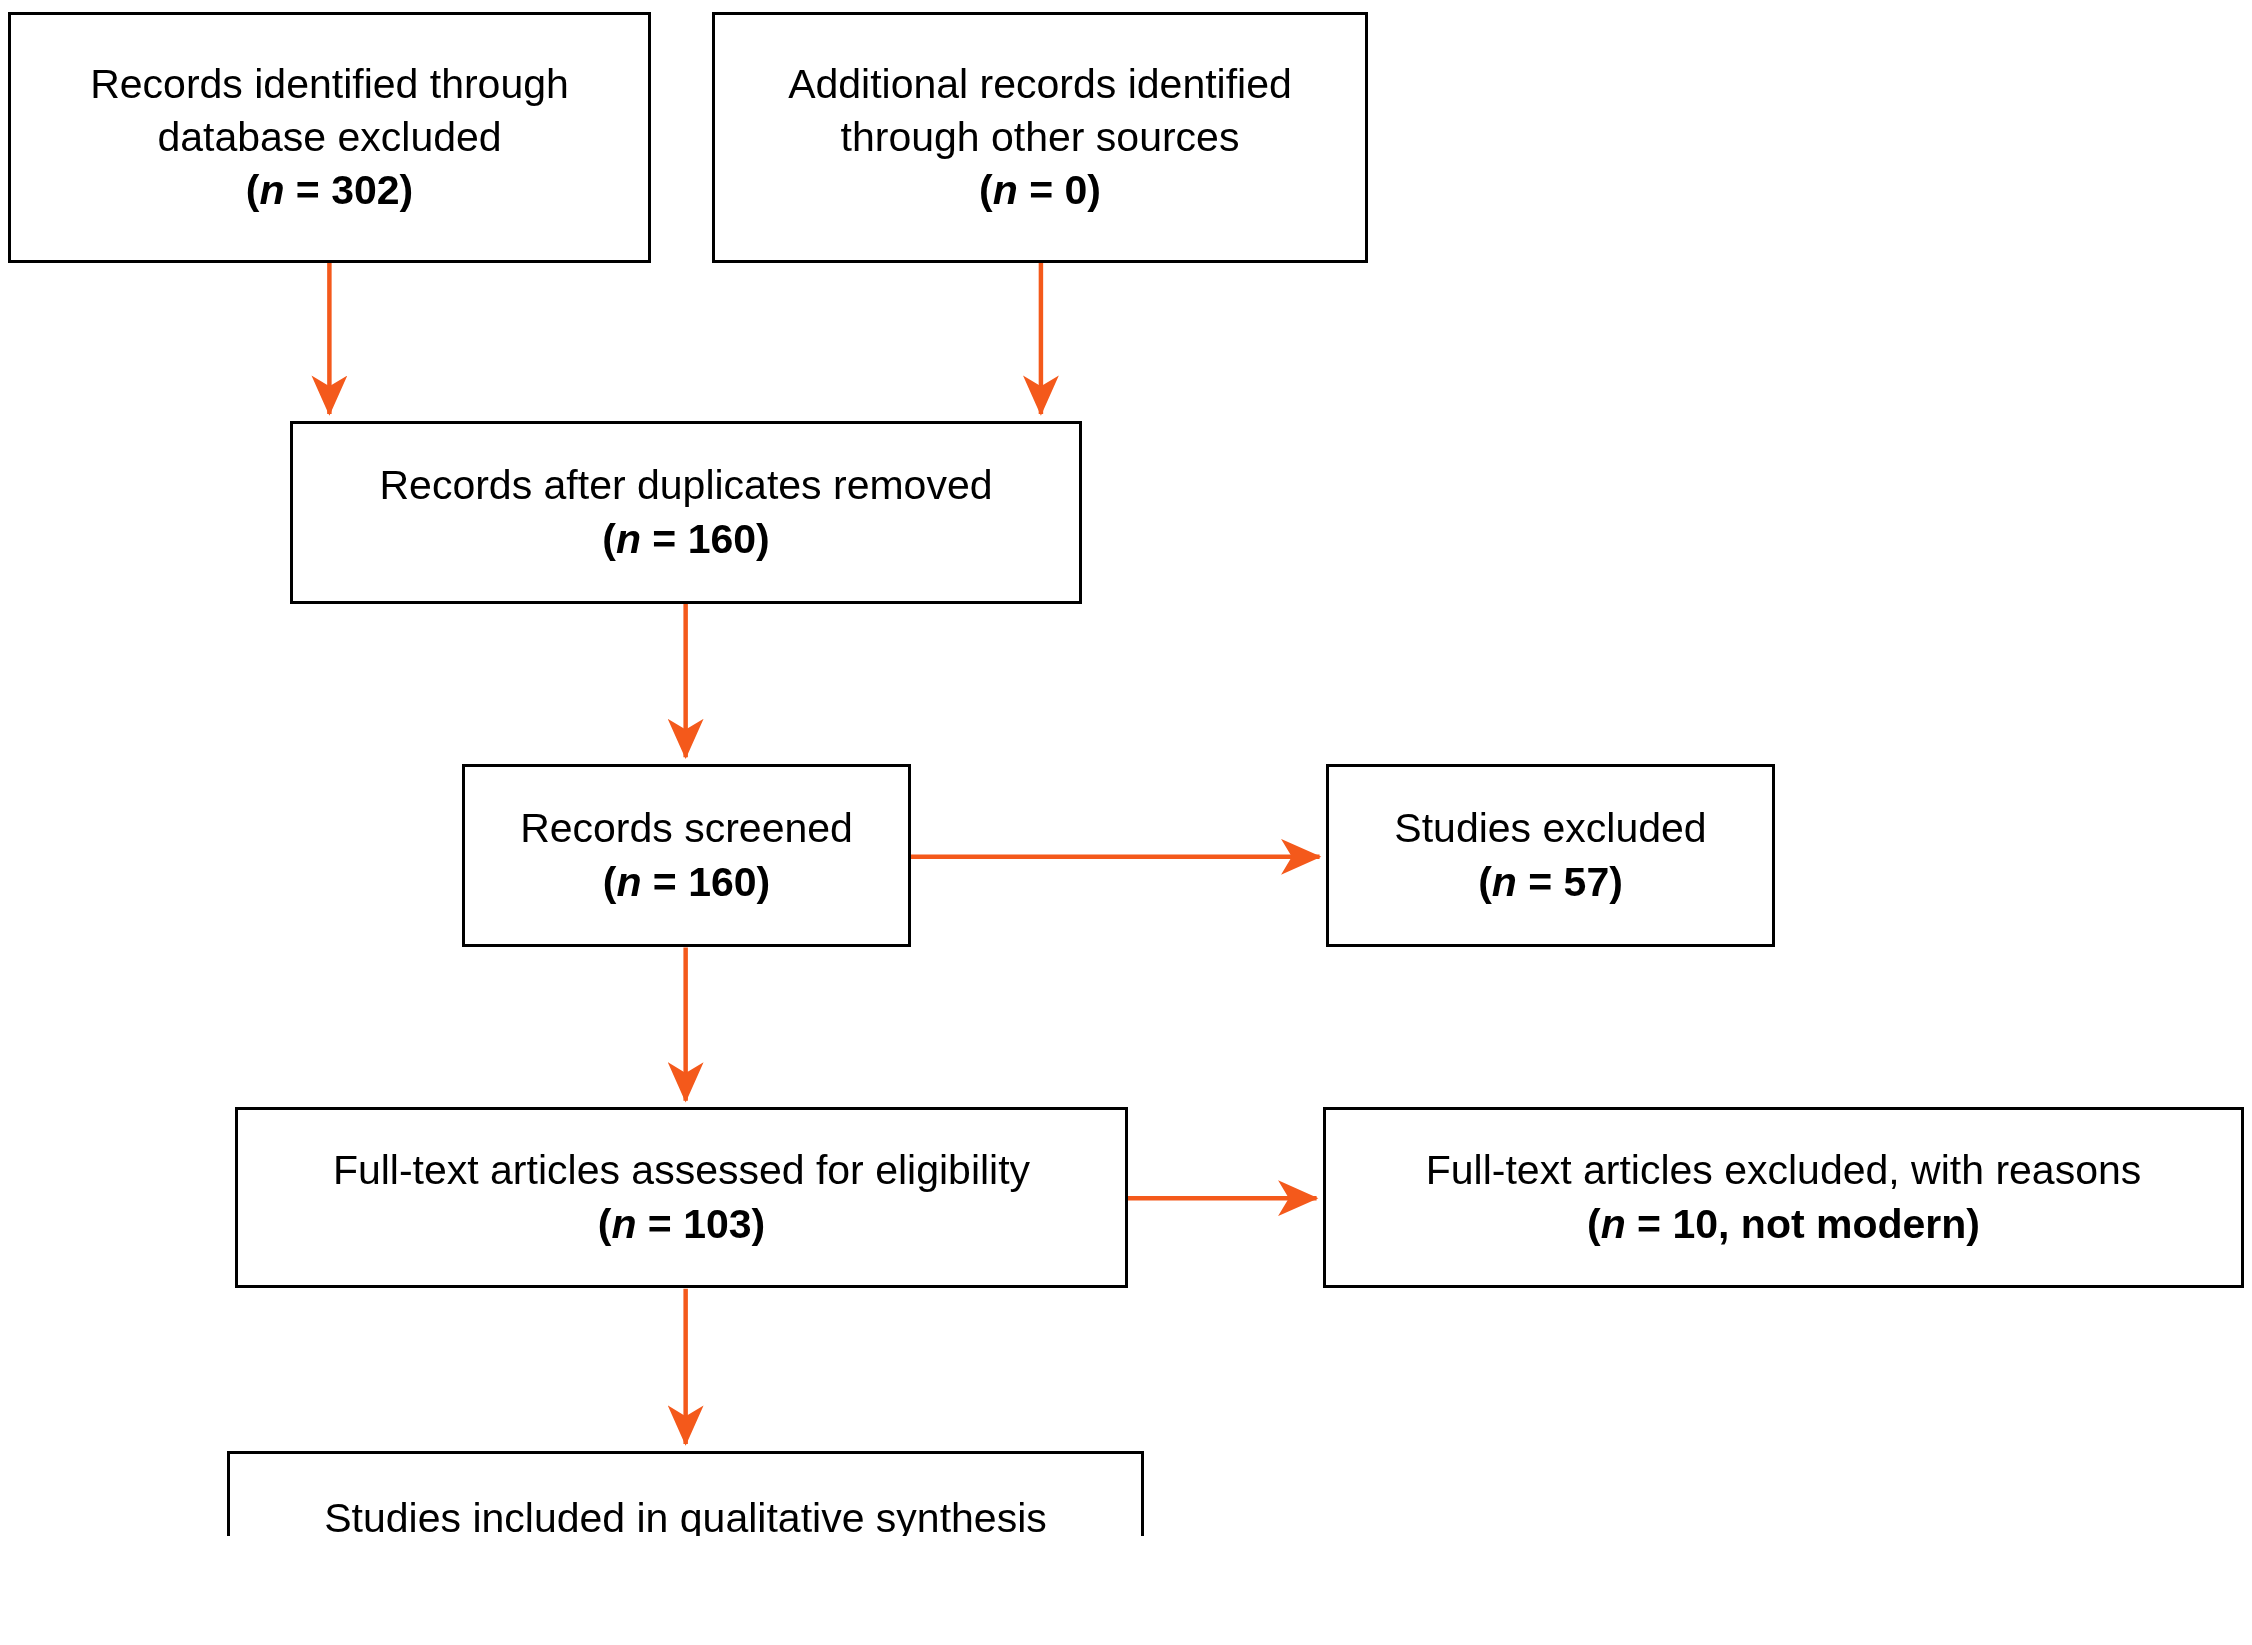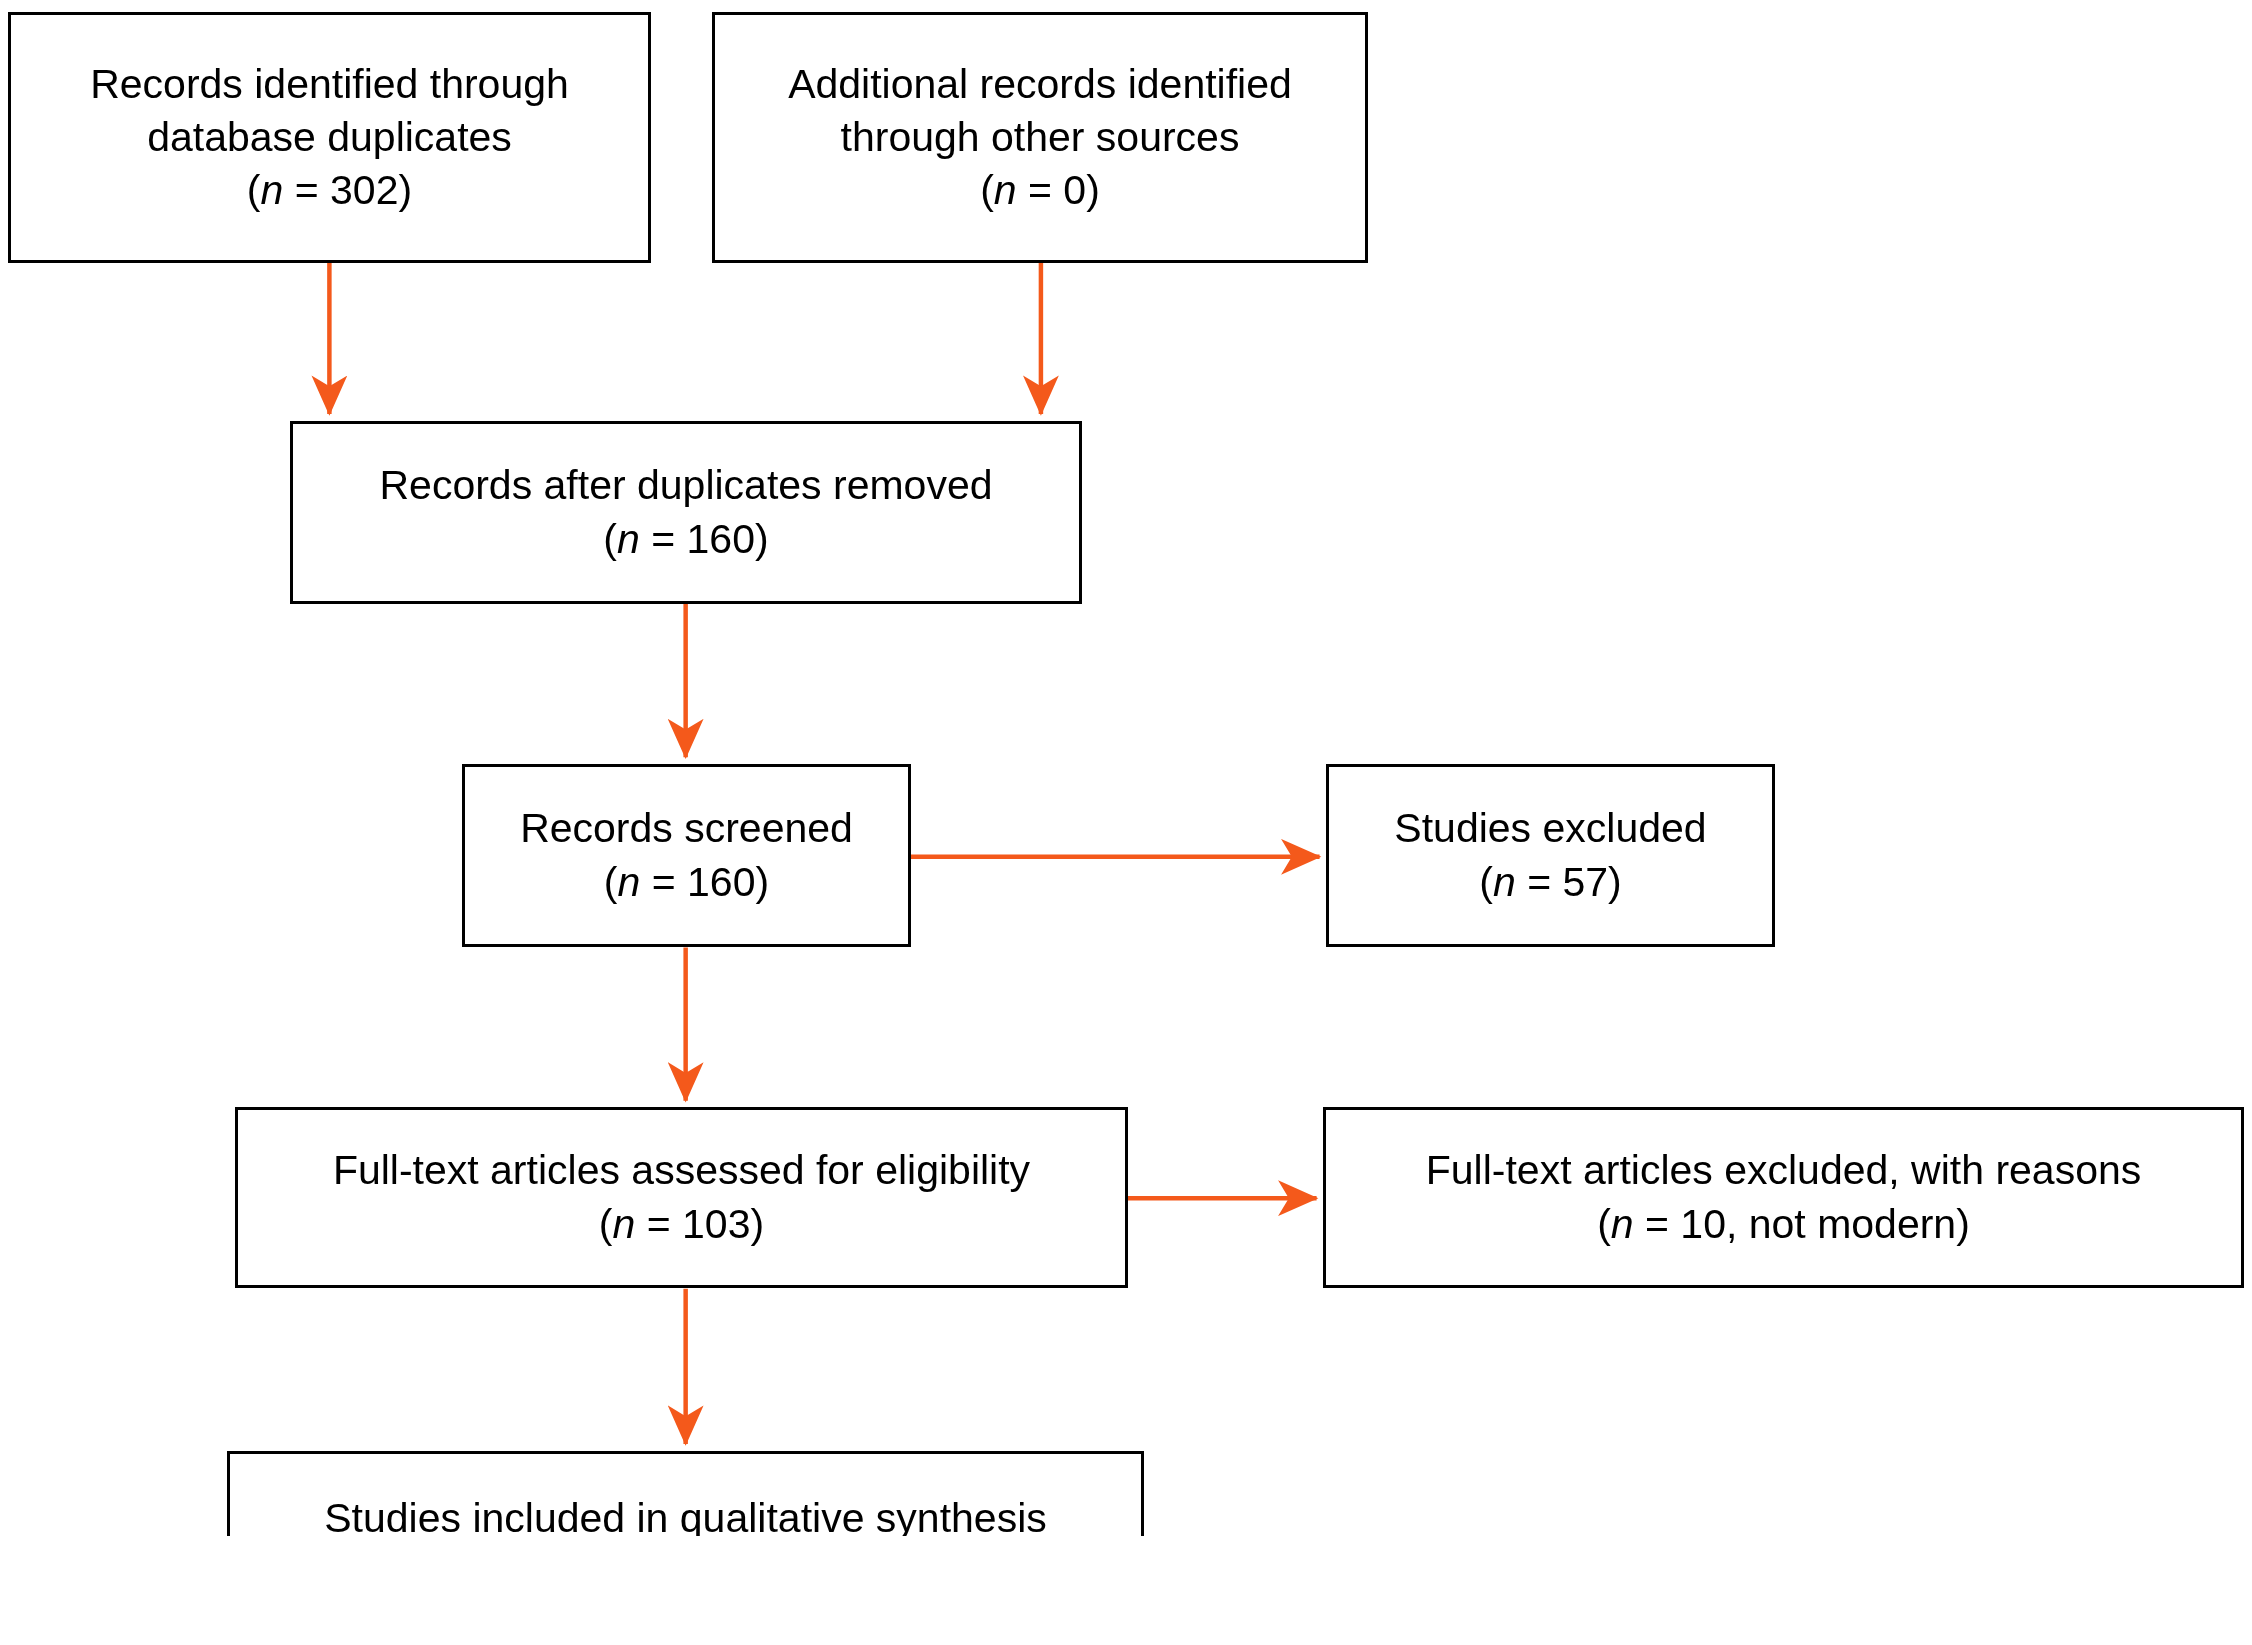--- a/index.html
+++ b/index.html
@@ -31,20 +31,21 @@
     line-height: 1.30;
     padding: 4px 10px;
   }
   .node .line {
     display: block;
     white-space: nowrap;
   }
   .node .nline {
     display: block;
     white-space: nowrap;
+    font-weight: bold;
   }
   .nitalic {
     font-style: italic;
   }
   .arrow-svg {
     position: absolute;
     left: 0;
     top: 0;
     width: 2253px;
     height: 1646px;
@@ -73,21 +74,21 @@
 
     <line x1="689" y1="952" x2="689" y2="1106" stroke="#F4591B" stroke-width="4.5" marker-end="url(#ah)"></line>
 
     <line x1="1133" y1="1204" x2="1323" y2="1204" stroke="#F4591B" stroke-width="4.5" marker-end="url(#ah)"></line>
 
     <line x1="689" y1="1295" x2="689" y2="1451" stroke="#F4591B" stroke-width="4.5" marker-end="url(#ah)"></line>
   </svg>
 
   <div class="node" style="left:8px; top:12px; width:643px; height:251px;">
     <span class="line">Records identified through</span>
-    <span class="line">database duplicates</span>
+    <span class="line">database excluded</span>
     <span class="nline"><span>(</span><span class="nitalic">n</span><span> = 302)</span></span>
   </div>
 
   <div class="node" style="left:712px; top:12px; width:656px; height:251px;text-align:right;">
     <span class="line">Additional records identified</span>
     <span class="line">through other sources</span>
     <span class="nline"><span>(</span><span class="nitalic">n</span><span> = 0)</span></span>
   </div>
 
   <div class="node" style="left:290px; top:421px; width:792px; height:183px;">

